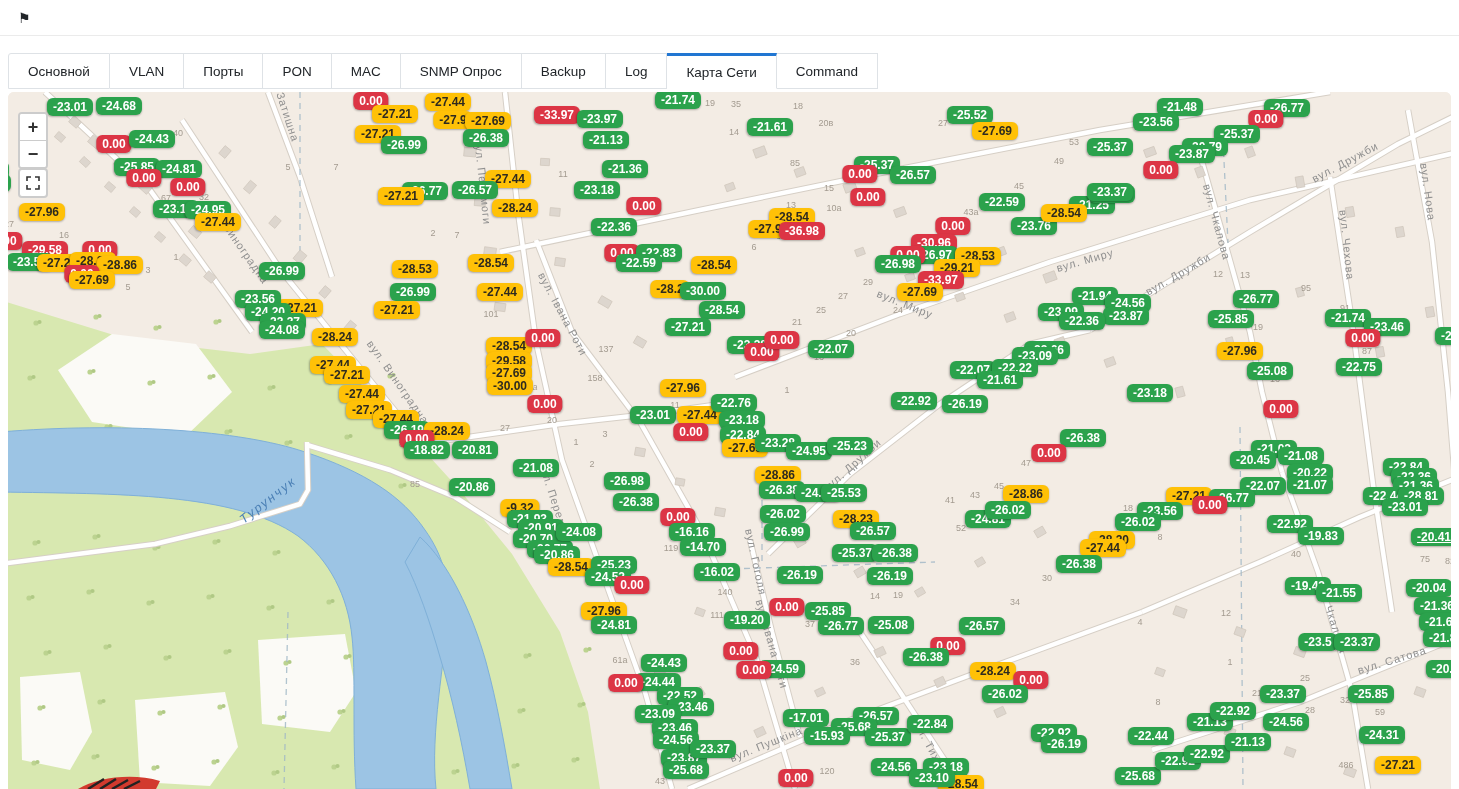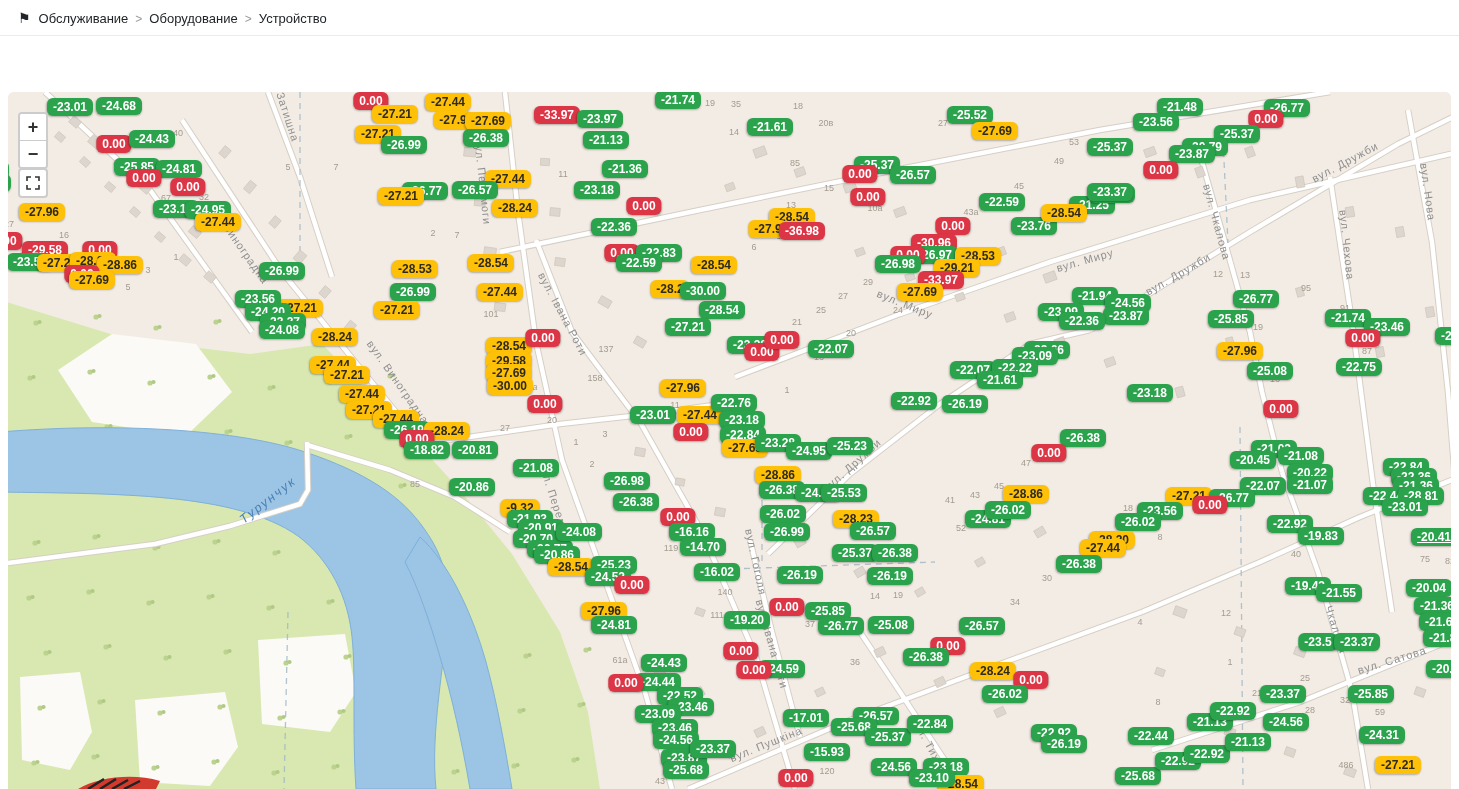--- a/index.html
+++ b/index.html
@@ -45,23 +45,34 @@
   #zoomctl .zbtn:last-child{border-radius:0 0 2px 2px;}
   #fsctl{left:10px;top:76px;width:26px;height:26px;display:flex;align-items:center;justify-content:center;cursor:pointer;}
 </style>
 </head>
 <body>
 
 <div id="app">
 
   <div id="crumbbar">
     <span class="flag">⚑</span>
-    <span id="crumbs"><span class="bc-item">Обслуживание</span><span class="bc-sep">&gt;</span><span class="bc-item">Оборудование</span><span class="bc-sep">&gt;</span><span class="bc-item">Устройство</span></span>
   </div>
 
+  <nav id="tabbar">
+      <div class="tab">Основной</div>
+      <div class="tab">VLAN</div>
+      <div class="tab">Порты</div>
+      <div class="tab">PON</div>
+      <div class="tab">MAC</div>
+      <div class="tab">SNMP Опрос</div>
+      <div class="tab">Backup</div>
+      <div class="tab">Log</div>
+      <div class="tab active">Карта Сети</div>
+      <div class="tab">Command</div>
+    </nav>
 
   <div id="map">
     <svg id="baselayer" viewBox="0 0 1459 697" width="1459" height="697" xmlns="http://www.w3.org/2000/svg">
 
       <rect x="0" y="0" width="1459" height="697" fill="#f3ece4"></rect>
 
       <path d="M0,208 L130,248 L250,262 L322,252 L398,330 L458,396 L512,462 L560,540 L588,620 L600,697 L0,697 Z" fill="#d8e8b0"></path>
 
       <path d="M58,278 L112,242 L196,252 L232,300 L186,344 L92,330 Z" fill="#fbfaf6"></path>
       <path d="M20,585 L80,580 L92,640 L70,678 L22,668 Z" fill="#fbfaf6"></path>
@@ -401,21 +412,21 @@
         <div class="hn" style="left: 736px; top: 12px;">35</div>
         <div class="hn" style="left: 798px; top: 14px;">18</div>
         <div class="hn" style="left: 826px; top: 31px;">20в</div>
         <div class="hn" style="left: 734px; top: 40px;">14</div>
         <div class="hn" style="left: 943px; top: 31px;">27</div>
         <div class="hn" style="left: 1074px; top: 50px;">53</div>
         <div class="hn" style="left: 1059px; top: 69px;">49</div>
         <div class="hn" style="left: 1019px; top: 94px;">45</div>
         <div class="hn" style="left: 829px; top: 96px;">15</div>
         <div class="hn" style="left: 791px; top: 113px;">13</div>
-        <div class="hn" style="left: 834px; top: 116px; margin-left: 41px;">10a</div>
+        <div class="hn" style="left: 834px; top: 116px;">10a</div>
         <div class="hn" style="left: 971px; top: 120px;">43a</div>
         <div class="hn" style="left: 781px; top: 144px;">6a</div>
         <div class="hn" style="left: 754px; top: 155px;">6</div>
         <div class="hn" style="left: 868px; top: 190px;">29</div>
         <div class="hn" style="left: 843px; top: 204px;">27</div>
         <div class="hn" style="left: 821px; top: 218px;">25</div>
         <div class="hn" style="left: 797px; top: 230px;">21</div>
         <div class="hn" style="left: 898px; top: 218px;">24</div>
         <div class="hn" style="left: 851px; top: 241px;">20</div>
         <div class="hn" style="left: 606px; top: 257px;">137</div>
@@ -579,21 +590,21 @@
         <div class="badge b-g" style="left: 1237px; top: 42px;">-25.37</div>
         <div class="badge b-g" style="left: 1205px; top: 55px;">-20.79</div>
         <div class="badge b-g" style="left: 1192px; top: 62px;">-23.87</div>
         <div class="badge b-r" style="left: 1161px; top: 78px;">0.00</div>
         <div class="badge b-g" style="left: 1110px; top: 100px;">-23.37</div>
         <div class="badge b-g" style="left: 1256px; top: 207px;">-26.77</div>
         <div class="badge b-g" style="left: 1231px; top: 227px;">-25.85</div>
         <div class="badge b-g" style="left: 1348px; top: 226px;">-21.74</div>
         <div class="badge b-g" style="left: 1387px; top: 235px;">-23.46</div>
         <div class="badge b-r" style="left: 1363px; top: 246px;">0.00</div>
-        <div class="badge b-g" style="left: 1359px; top: 275px; border-radius: 7px;">-22.75</div>
+        <div class="badge b-g" style="left: 1359px; top: 275px;">-22.75</div>
         <div class="badge b-g" style="left: 1458px; top: 244px;">-23.46</div>
         <div class="badge b-y" style="left: 1240px; top: 259px;">-27.96</div>
         <div class="badge b-g" style="left: 1270px; top: 279px;">-25.08</div>
         <div class="badge b-g" style="left: 1150px; top: 301px;">-23.18</div>
         <div class="badge b-r" style="left: 1281px; top: 317px;">0.00</div>
         <div class="badge b-y" style="left: 509px; top: 254px;">-28.54</div>
         <div class="badge b-r" style="left: 543px; top: 246px;">0.00</div>
         <div class="badge b-y" style="left: 509px; top: 269px;">-29.58</div>
         <div class="badge b-y" style="left: 509px; top: 281px;">-27.69</div>
         <div class="badge b-y" style="left: 510px; top: 294px;">-30.00</div>
@@ -709,21 +720,21 @@
         <div class="badge b-r" style="left: 948px; top: 554px;">0.00</div>
         <div class="badge b-g" style="left: 926px; top: 565px;">-26.38</div>
         <div class="badge b-y" style="left: 993px; top: 579px;">-28.24</div>
         <div class="badge b-r" style="left: 1031px; top: 588px;">0.00</div>
         <div class="badge b-g" style="left: 1005px; top: 602px;">-26.02</div>
         <div class="badge b-g" style="left: 806px; top: 626px;">-17.01</div>
         <div class="badge b-g" style="left: 876px; top: 624px;">-26.57</div>
         <div class="badge b-g" style="left: 854px; top: 635px;">-25.68</div>
         <div class="badge b-g" style="left: 888px; top: 645px;">-25.37</div>
         <div class="badge b-g" style="left: 930px; top: 632px;">-22.84</div>
-        <div class="badge b-g" style="left: 827px; top: 660px;">-15.93</div>
+        <div class="badge b-g" style="left: 827px; top: 644px;">-15.93</div>
         <div class="badge b-r" style="left: 796px; top: 686px;">0.00</div>
         <div class="badge b-g" style="left: 894px; top: 675px;">-24.56</div>
         <div class="badge b-g" style="left: 946px; top: 675px;">-23.18</div>
         <div class="badge b-y" style="left: 961px; top: 692px;">-28.54</div>
         <div class="badge b-g" style="left: 932px; top: 686px;">-23.10</div>
         <div class="badge b-g" style="left: 1054px; top: 641px;">-22.92</div>
         <div class="badge b-g" style="left: 1064px; top: 652px;">-26.19</div>
         <div class="badge b-g" style="left: 1151px; top: 644px;">-22.44</div>
         <div class="badge b-g" style="left: 1138px; top: 684px;">-25.68</div>
         <div class="badge b-g" style="left: 1178px; top: 669px;">-22.92</div>

